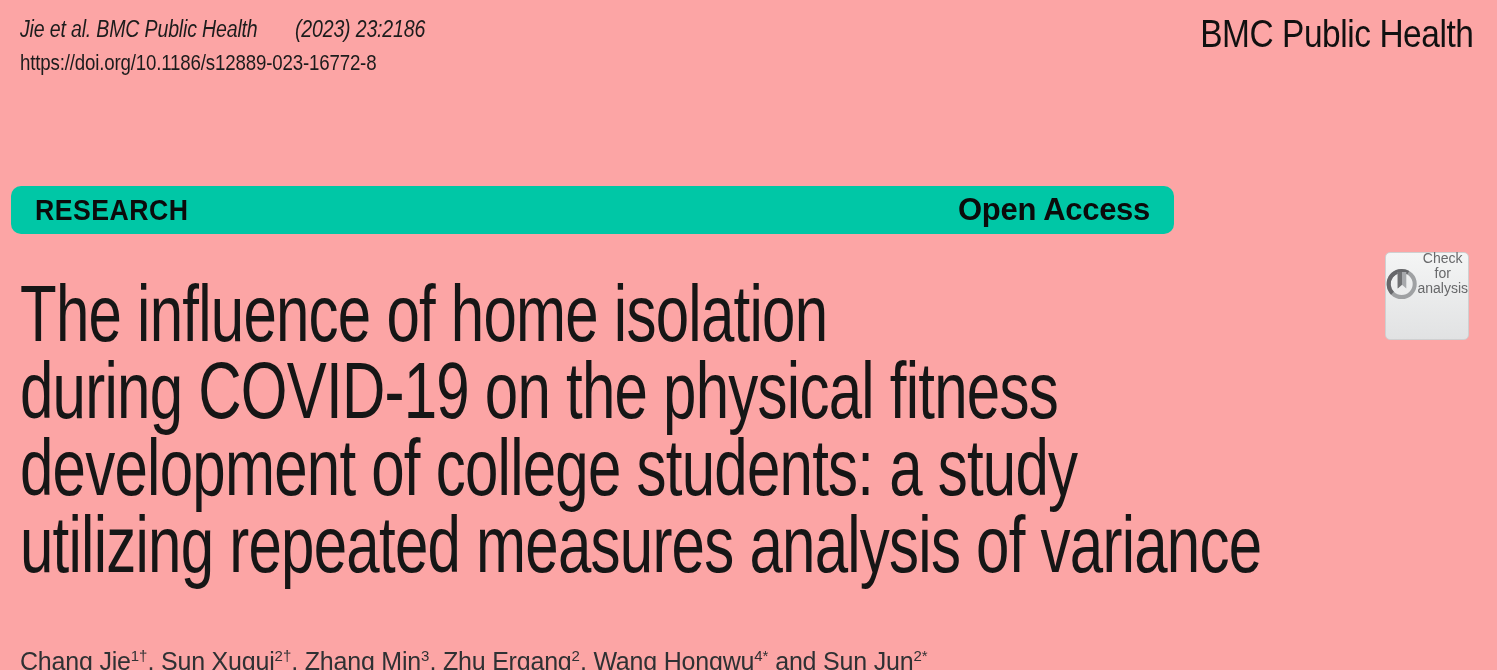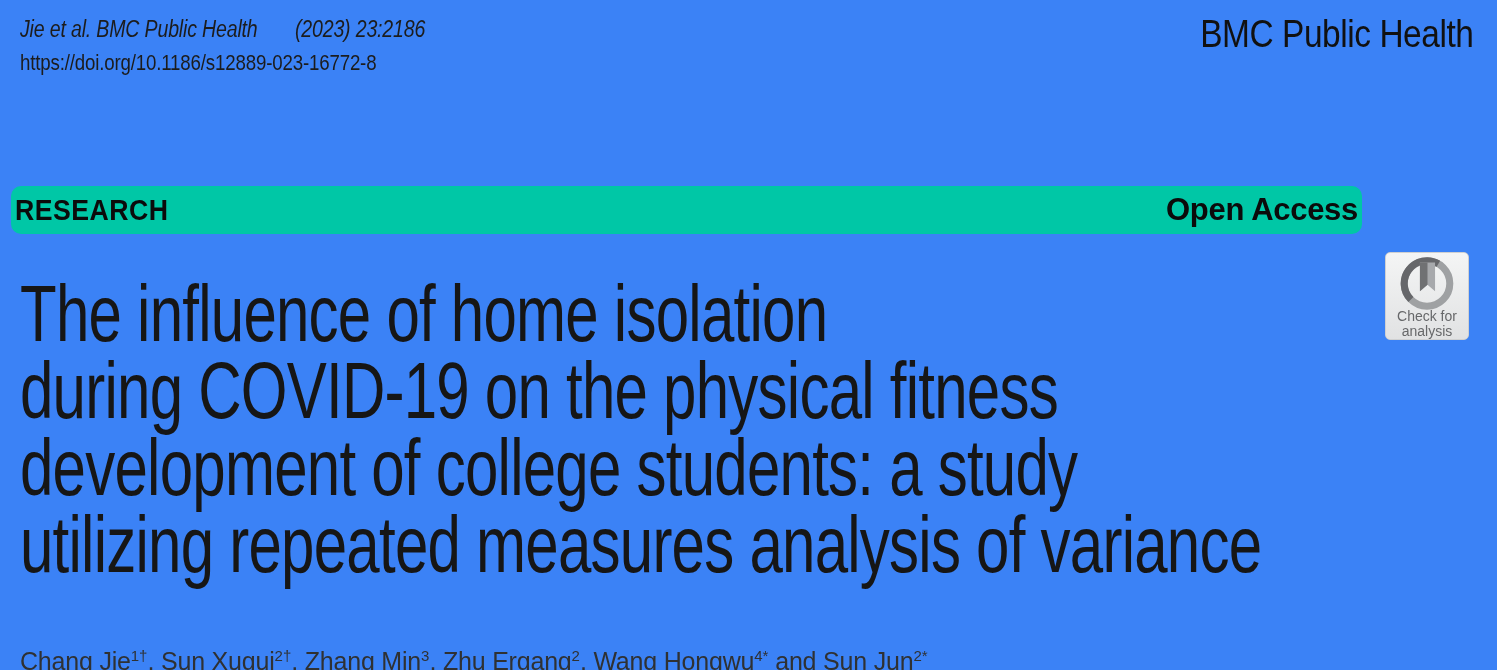--- a/index.html
+++ b/index.html
@@ -5,21 +5,21 @@
   html, body {
     margin: 0;
     padding: 0;
     background: #ffffff;
     font-family: "Liberation Sans", sans-serif;
   }
   .page {
     position: relative;
     width: 1497px;
     height: 670px;
-    background: #3b82f6;
+    background: #fca5a5;
     overflow: hidden;
   }
 
   
   .cite {
     position: absolute;
     left: 20px;
     top: 16px;
     transform: scaleX(0.85);
     transform-origin: 0 0;
@@ -54,25 +54,25 @@
     transform: scaleX(0.88);
     transform-origin: 100% 0;
     white-space: nowrap;
   }
 
   
   .banner {
     position: absolute;
     left: 11px;
     top: 186px;
-    width: 1351px;
+    width: 1163px;
     height: 48px;
     border-radius: 10px;
     box-sizing: border-box;
-    padding: 0 4px;
+    padding: 0 24px;
     display: flex;
     align-items: center;
     justify-content: space-between;
     color: #0b0b0b;
   }
   .banner-section {
     font-weight: bold;
     font-size: 29px;
     letter-spacing: 0.5px;
     transform: scaleX(0.92);
@@ -91,22 +91,22 @@
     position: absolute;
     left: 1385px;
     top: 252px;
     width: 84px;
     height: 88px;
     box-sizing: border-box;
     background: linear-gradient(180deg, #f4f5f5 0%, #e1e2e3 100%);
     border: 1px solid #cfd0d1;
     border-radius: 5px;
     display: flex;
-    flex-direction: column;
-    align-items: center;
+    flex-direction: row;
+    align-items: flex-start;
     cursor: pointer;
   }
   .check-badge svg { margin-top: 3px; display: block; }
   .check-text {
     font-size: 14px;
     line-height: 15px;
     color: #67686a;
     text-align: center;
     margin-top: -2px;
   }

